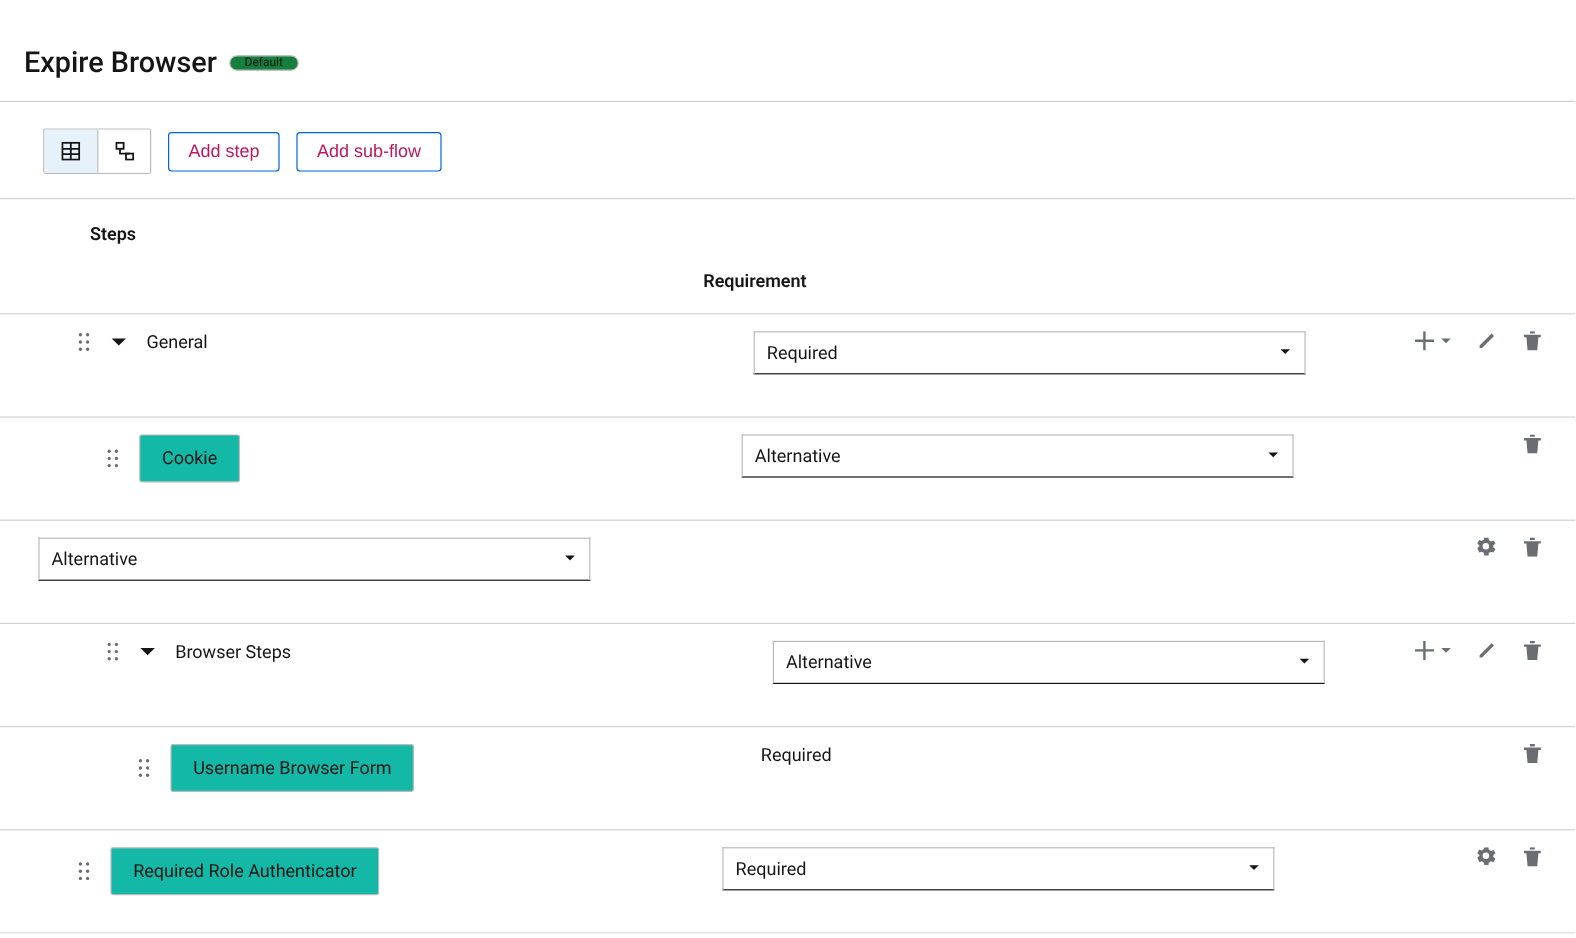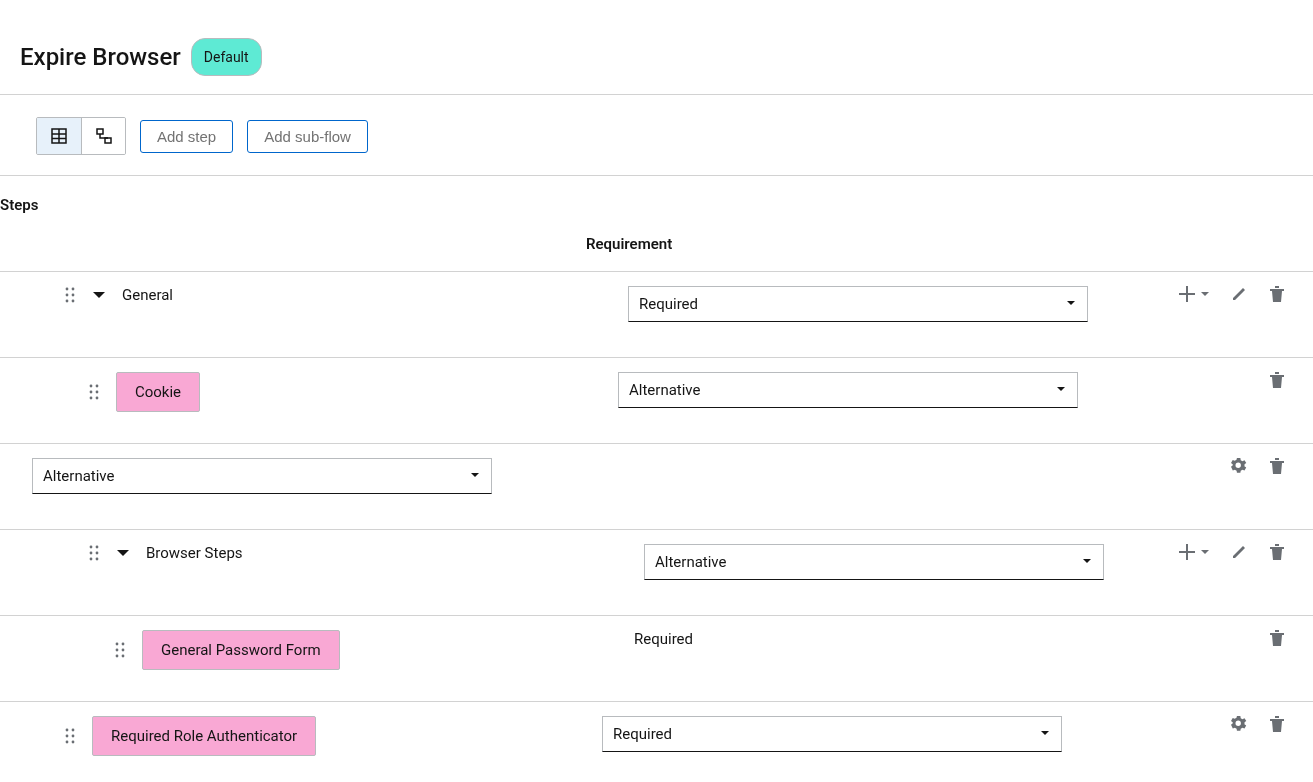--- a/index.html
+++ b/index.html
@@ -19,24 +19,24 @@
     border-bottom: 1px solid #d2d2d2;
     margin-top: 20px;
   }
   .page-title {
     font-size: 24px;
     font-weight: 500;
   }
   .chip {
     border: 1px solid #b8bbbe;
     border-radius: 14px;
-    padding: 10px 12px;
-    font-size: 14px;
-    color: #151515;
-    background: #5eead4;
+    padding: 0 12px;
+    font-size: 10px;
+    color: #151515;
+    background: #15803d;
   }
 
   .toolbar {
     display: flex;
     align-items: center;
     gap: 14px;
     padding: 22px 36px 20px 36px;
     border-bottom: 1px solid #d2d2d2;
   }
   .toggle-group {
@@ -52,34 +52,35 @@
     align-items: center;
     justify-content: center;
     background: #fff;
     cursor: pointer;
   }
   .toggle-btn + .toggle-btn { border-left: 1px solid #b8bbbe; }
   .toggle-btn.active { background: #e7f1fa; }
 
   .btn-outline {
     border: 1px solid #0066cc;
-    color: #737373;
+    color: #be185d;
     background: #fff;
     border-radius: 3px;
     padding: 7px 16px;
     font-size: 15px;
     cursor: pointer;
   }
 
   .col-headers {
     display: flex;
     padding: 20px 0 18px 0;
     border-bottom: 1px solid #d2d2d2;
   }
   .col-steps {
+    padding-left: 75px;
     width: 586px;
     font-weight: 600;
   }
   .col-req {
     font-weight: 600;
     margin-top: 39px;
   }
 
   .row {
     display: flex;
@@ -115,21 +116,21 @@
   }
   .step-label {
     font-size: 15px;
     color: #151515;
   }
   .step-box {
     border: 1px solid #b8bbbe;
     padding: 10px 18px;
     font-size: 15px;
     color: #151515;
-    background: #f9a8d4;
+    background: #14b8a6;
     border-radius: 2px;
   }
 
   .req-cell {
     flex: 1;
     display: flex;
     align-items: center;
   }
   .req-select {
     width: 460px;
@@ -424,21 +425,21 @@
     </div>
     <div class="row">
       <div class="step-cell indent-2">
         <span class="drag">
           <span>
             <svg width="12" height="16" fill="currentColor">
               <use href="#ic-drag"></use>
             </svg>
           </span>
         </span>
-        <span class="step-box">General Password Form</span>
+        <span class="step-box">Username Browser Form</span>
       </div>
       <div class="req-cell">
         <span class="req-text" style="margin-left:38px;">Required</span>
       </div>
       <div class="actions">
         <span class="act">
           <span>
             <svg width="16" height="16" fill="currentColor">
               <use href="#ic-trash"></use>
             </svg>

